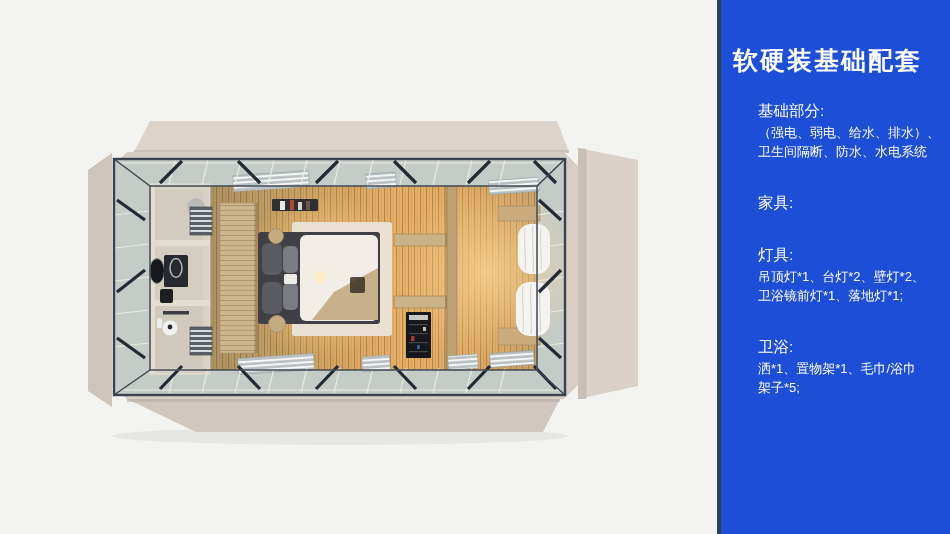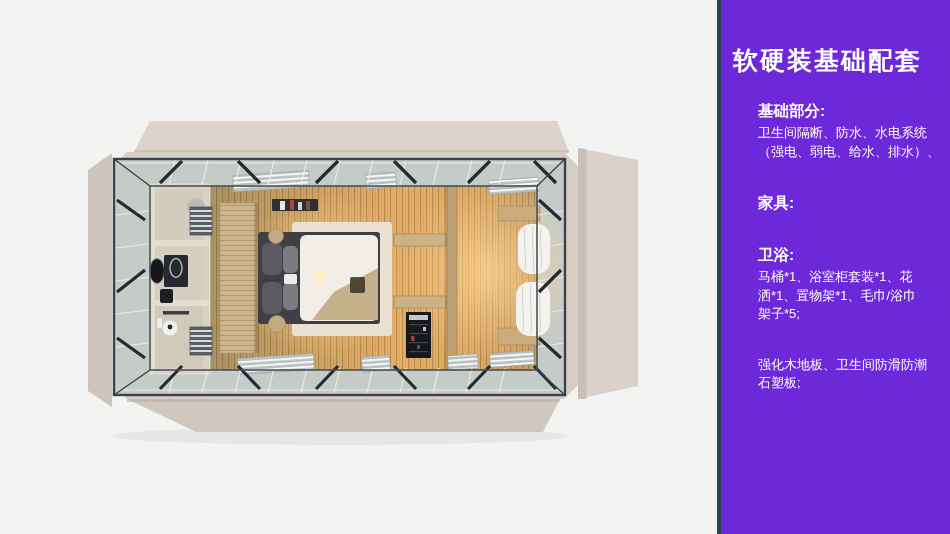--- a/index.html
+++ b/index.html
@@ -5,21 +5,21 @@
   html,body{margin:0;padding:0;}
   body{font-family:"Liberation Sans","DejaVu Sans",sans-serif;}
   #slide{position:relative;width:950px;height:534px;background:#f3f3f1;overflow:hidden;}
   .photo{position:absolute;left:0;top:0;width:717px;height:534px;}
   .sidebar{position:absolute;left:717px;top:0;width:233px;height:534px;box-sizing:border-box;}
   .edge-stripe{position:absolute;left:0;top:0;width:4px;height:100%;}
   .sb-inner{position:relative;padding:44px 12px 0 0;color:#fff;}
   .sb-title{font-size:25px;font-weight:bold;letter-spacing:2px;text-align:center;white-space:nowrap;margin:0 0 24px 0;}
   .section{padding-left:41px;margin-top:32px;}
   .section:first-child{margin-top:0;}
-  .section-heading{font-size:15.5px;font-weight:bold;line-height:20px;margin-bottom:3px;white-space:nowrap;}
+  .section-heading{font-size:15.5px;font-weight:normal;line-height:20px;margin-bottom:3px;white-space:nowrap;}
   .section-body{font-size:13px;line-height:18.5px;font-weight:normal;}
   .section-body .line{white-space:nowrap;}
 </style>
 </head>
 <body>
 
 <div id="slide" style="background: rgb(243, 243, 241);">
 
   <div class="photo">
     <svg width="717" height="534" viewBox="0 0 717 534" xmlns="http://www.w3.org/2000/svg">
@@ -236,46 +236,48 @@
         <rect x="114" y="159" width="451" height="236" stroke-width="2.4"></rect>
         <rect x="150" y="186" width="387" height="184" stroke="#49525c" stroke-width="1.6"></rect>
         <line x1="114" y1="159" x2="150" y2="186" stroke-width="1.4"></line>
         <line x1="565" y1="159" x2="537" y2="186" stroke-width="1.4"></line>
         <line x1="114" y1="395" x2="150" y2="370" stroke-width="1.4"></line>
         <line x1="565" y1="395" x2="537" y2="370" stroke-width="1.4"></line>
       </g>
     </svg>
   </div>
 
-  <div class="sidebar" style="background: #6d28d9; color: rgb(255, 255, 255);">
+  <div class="sidebar" style="background: #1d4ed8; color: rgb(255, 255, 255);">
     <div class="edge-stripe" style="background: rgb(43, 64, 82);"></div>
     <div class="sb-inner">
       <div class="sb-title">软硬装基础配套</div>
       <div id="sections">
           <div class="section">
             <div class="section-heading">基础部分:</div>
             <div class="section-body">
+              <div class="line">（强电、弱电、给水、排水）、</div>
               <div class="line">卫生间隔断、防水、水电系统</div>
-              <div class="line">（强电、弱电、给水、排水）、</div>
             </div>
           </div>
           <div class="section">
             <div class="section-heading">家具:</div>
+          </div>
+          <div class="section">
+            <div class="section-heading">灯具:</div>
+            <div class="section-body">
+              <div class="line">吊顶灯*1、台灯*2、壁灯*2、</div>
+              <div class="line">卫浴镜前灯*1、落地灯*1;</div>
+            </div>
           </div>
           <div class="section">
             <div class="section-heading">卫浴:</div>
             <div class="section-body">
-              <div class="line">马桶*1、浴室柜套装*1、花</div>
               <div class="line">洒*1、置物架*1、毛巾/浴巾</div>
               <div class="line">架子*5;</div>
             </div>
           </div>
           <div class="section">
-            <div class="section-body">
-              <div class="line">强化木地板、卫生间防滑防潮</div>
-              <div class="line">石塑板;</div>
-            </div>
           </div>
         </div>
     </div>
   </div>
 
 </div>
 
 </body></html>

